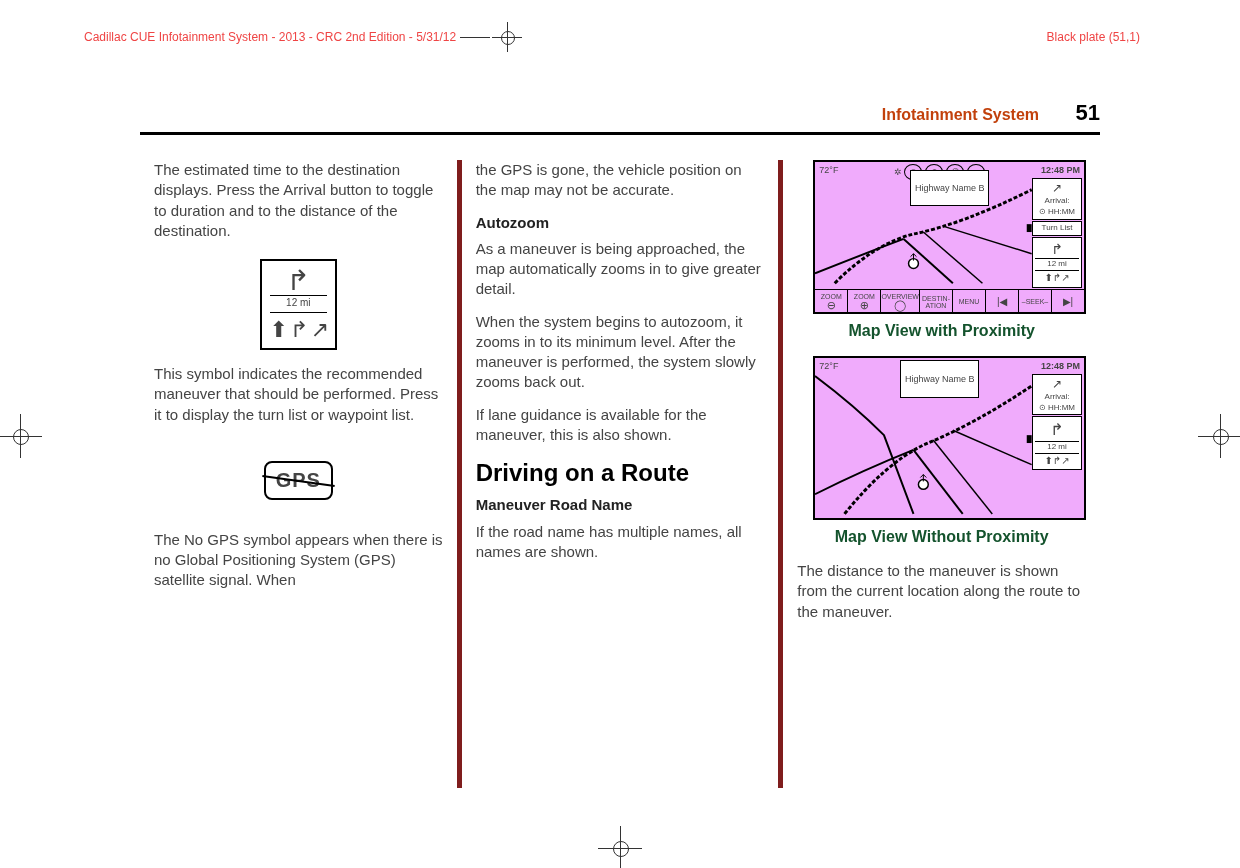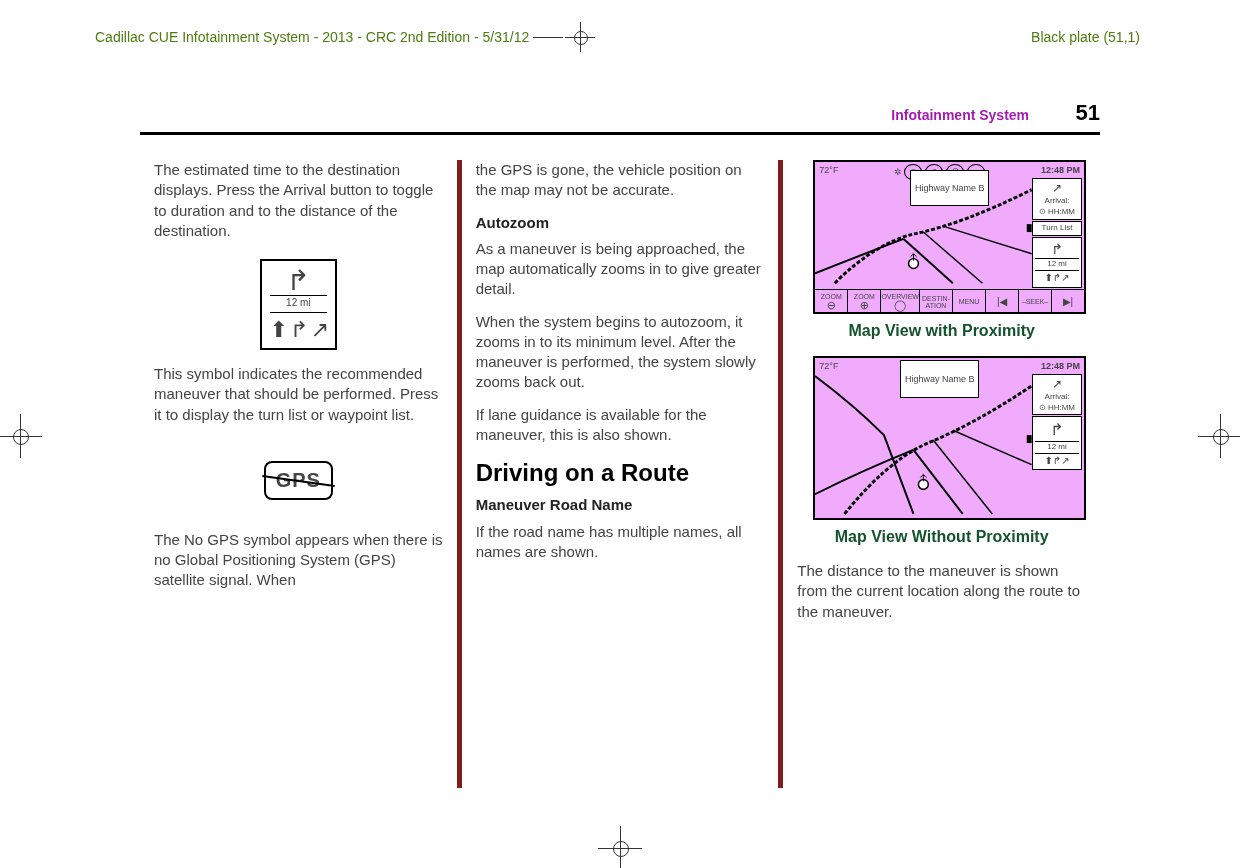--- a/index.html
+++ b/index.html
@@ -13,24 +13,24 @@
     position: relative;
   }
   .page {
     position: relative;
     width: 1240px;
     height: 868px;
   }
   .header-top {
     position: absolute;
     top: 28px;
-    left: 95px;
+    left: 84px;
     right: 100px;
-    font-size: 14px;
-    color: #4d7c0f;
+    font-size: 12px;
+    color: #ef4444;
     display: flex;
     justify-content: space-between;
     align-items: center;
   }
   .header-left-group {
     display: flex;
     align-items: center;
   }
   .header-line {
     display: inline-block;
@@ -65,23 +65,23 @@
     position: absolute;
     top: 100px;
     left: 140px;
     right: 140px;
     text-align: right;
     border-bottom: 3px solid #000;
     padding-bottom: 6px;
   }
   .section-title {
     font-weight: bold;
-    font-size: 14px;
-    color: #a21caf;
-    margin-right: 42px;
+    font-size: 16px;
+    color: #c2410c;
+    margin-right: 32px;
   }
   .page-number {
     font-weight: bold;
     font-size: 22px;
     color: #000;
   }
   .columns {
     position: absolute;
     top: 160px;
     left: 140px;

